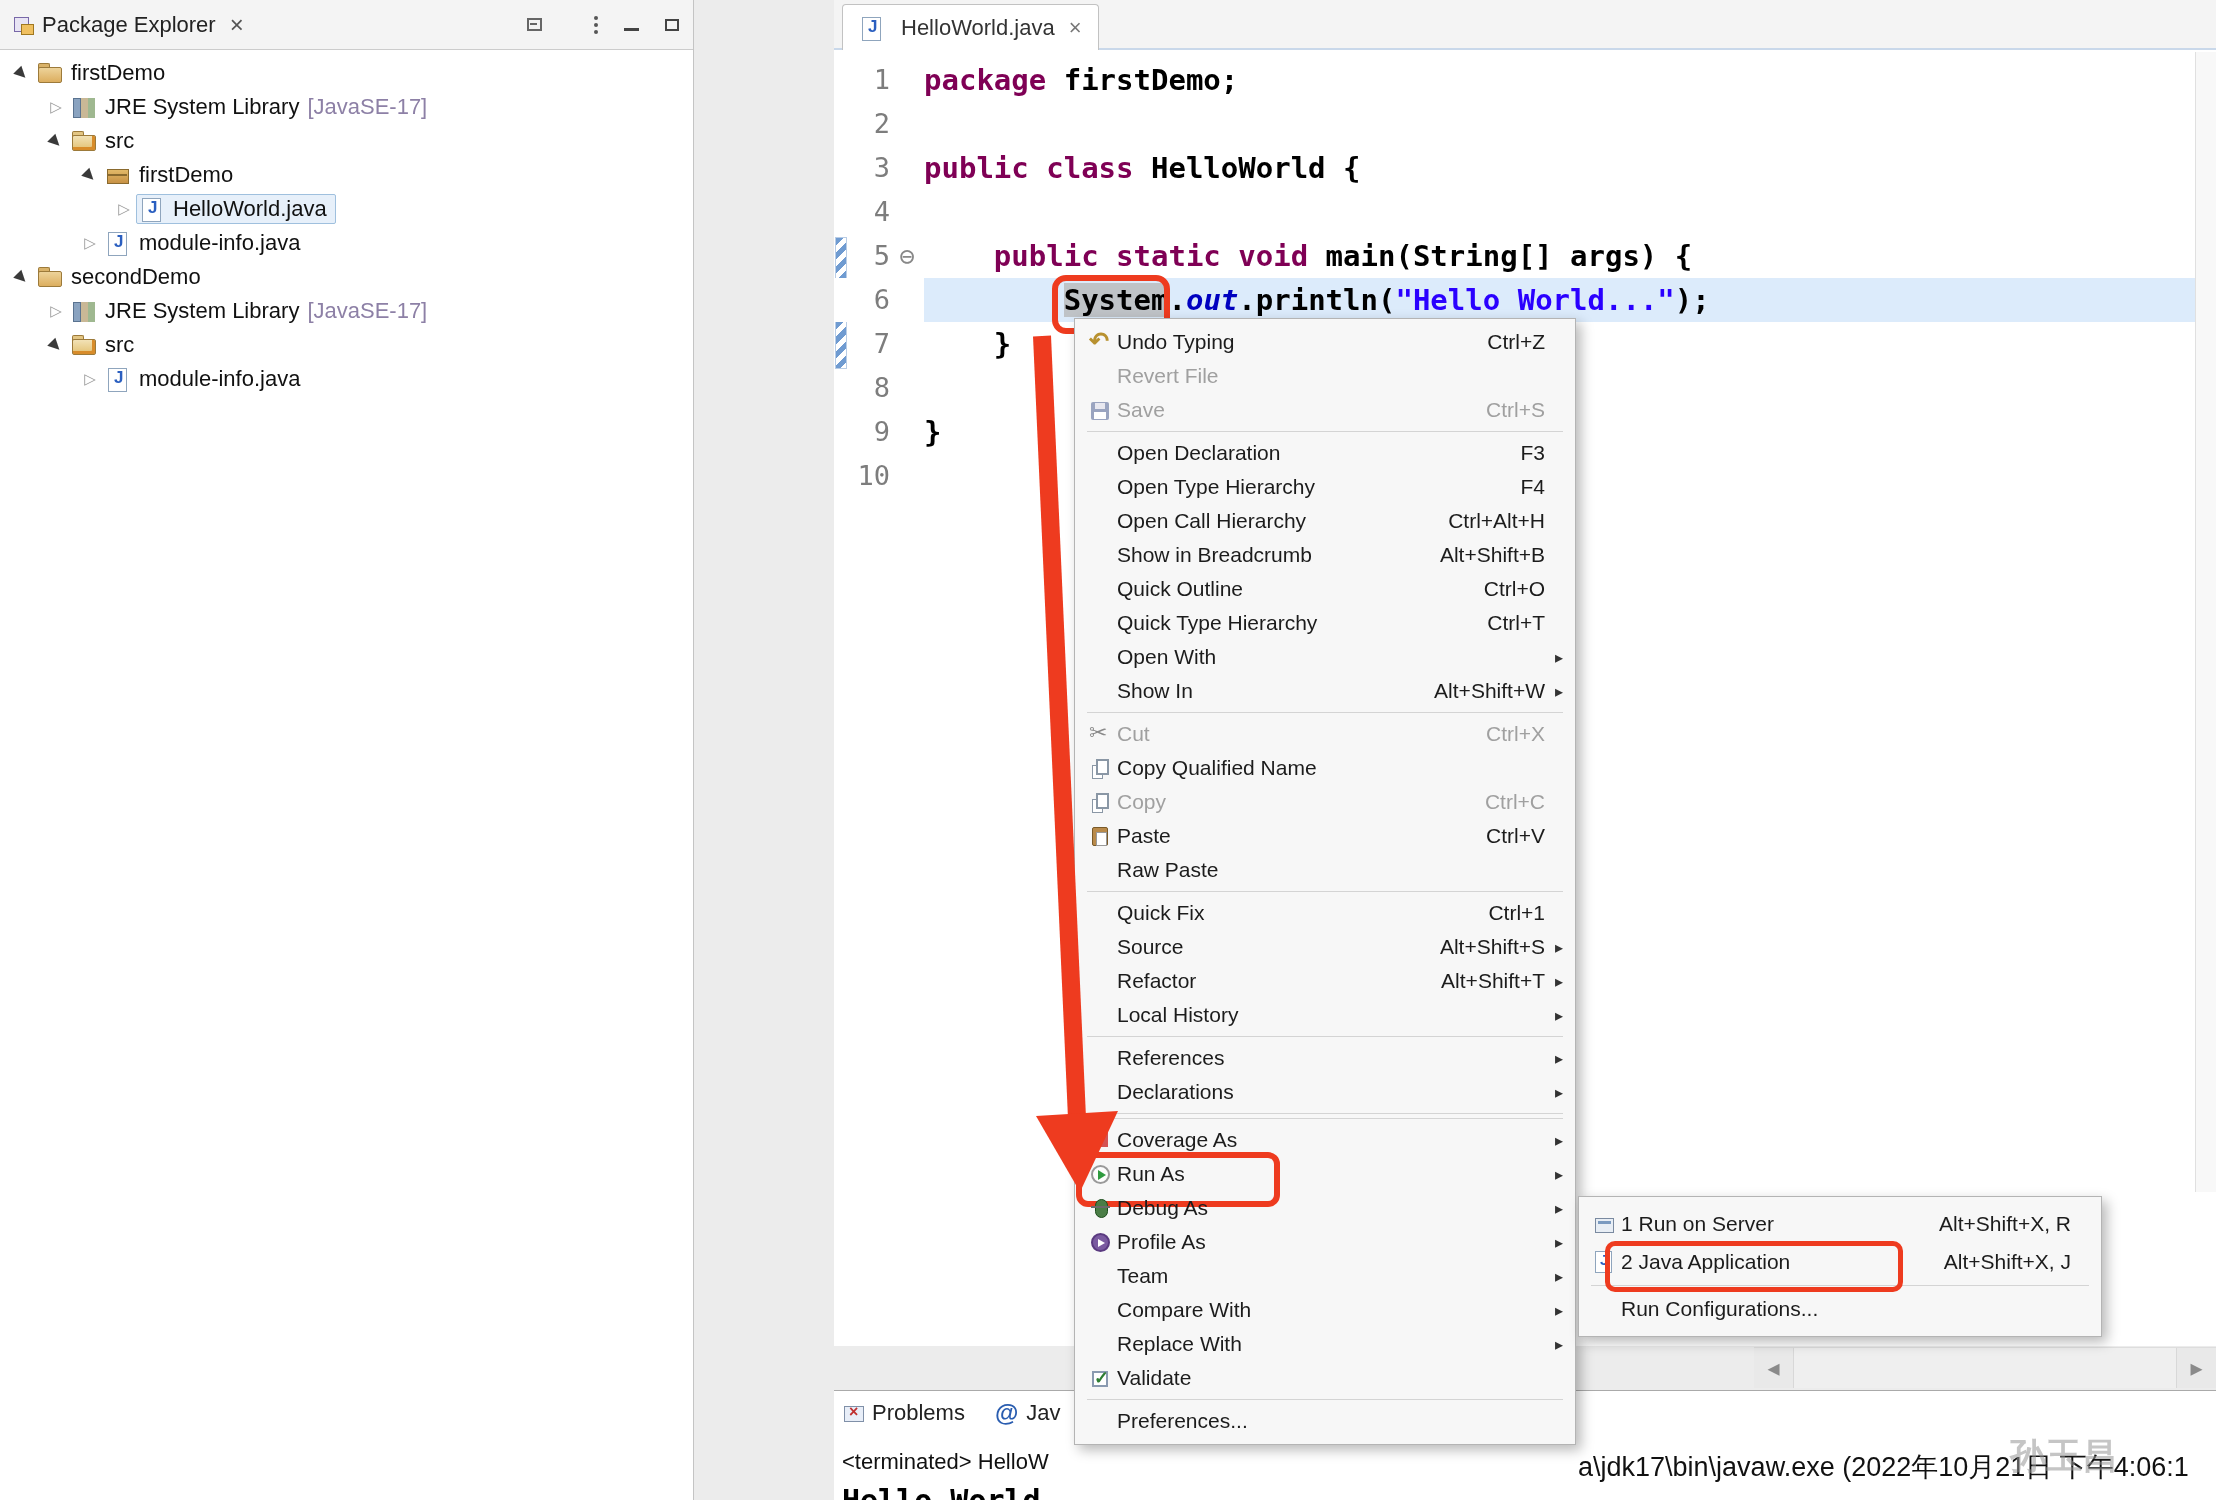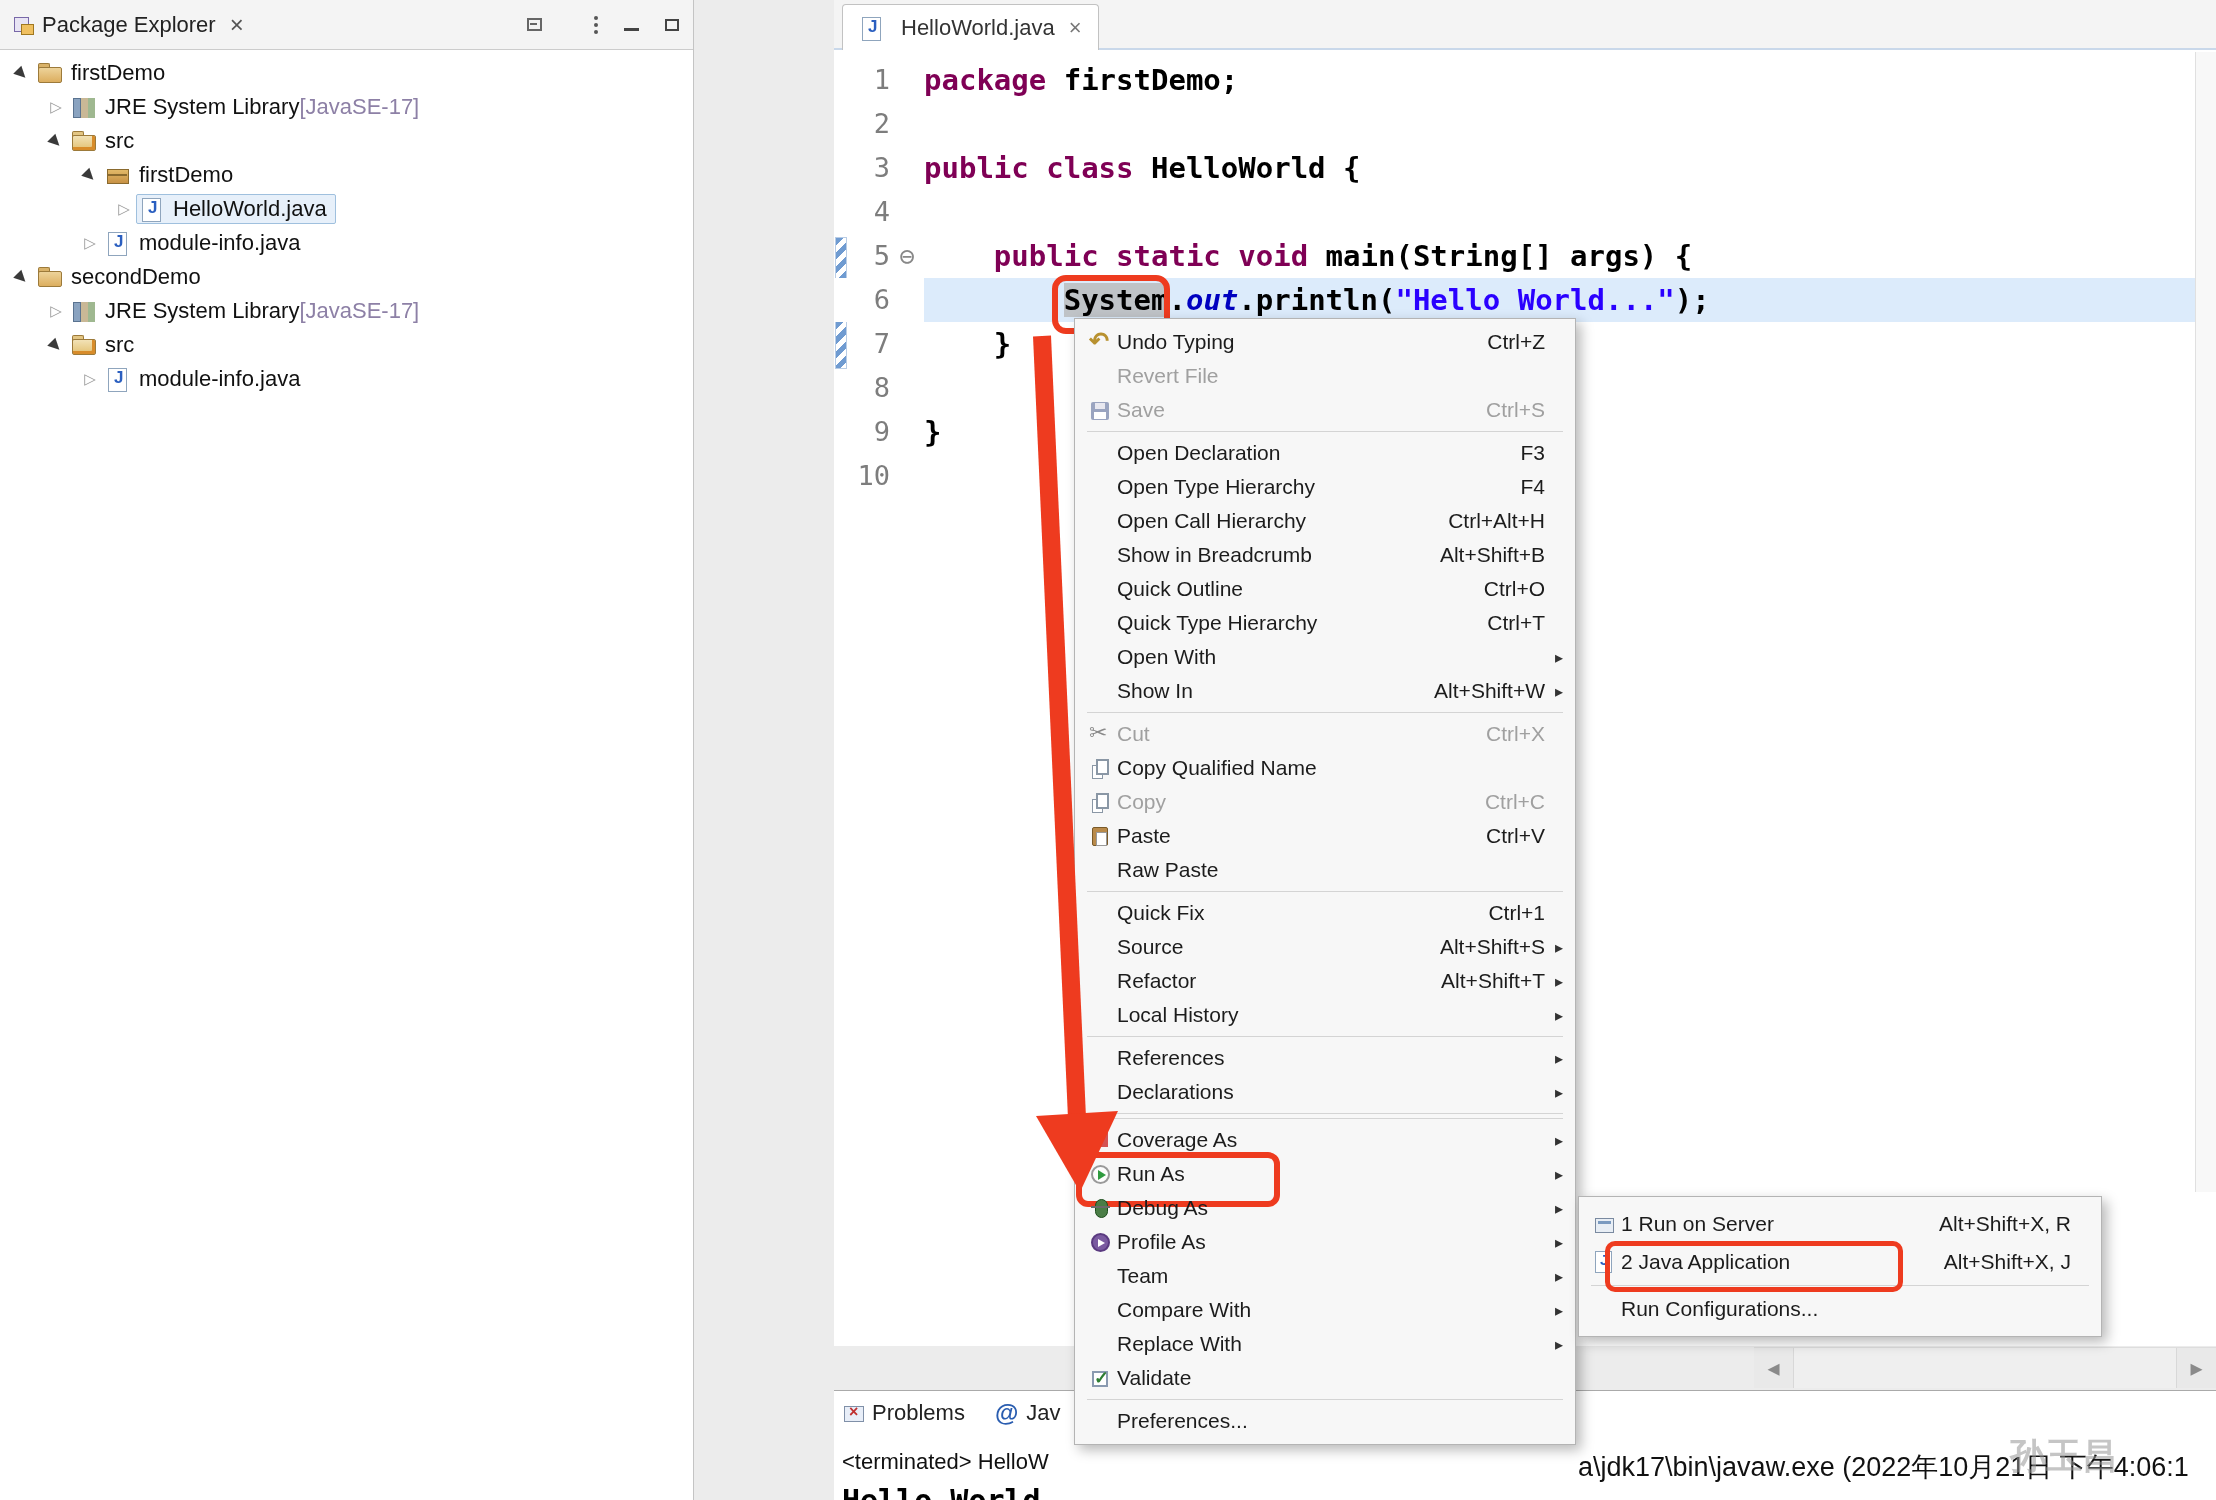--- a/index.html
+++ b/index.html
@@ -25,21 +25,21 @@
   .minimize-icon{width:15px; height:3px; background:#444; display:inline-block; margin-top:10px;}
   .maximize-icon{width:14px; height:12px; border:2px solid #444; display:inline-block;}
 
   #tree{padding-top:6px;}
   .trow{height:34px; display:flex; align-items:center; font-size:22px; color:#111; white-space:nowrap;}
   .exp{width:24px; flex:0 0 24px; text-align:center; color:#9a9a9a; font-size:15px; display:inline-block;}
   .exp.open{transform:rotate(45deg); color:#3a3a3a; transform-origin:50% 50%;}
   .tinner{display:flex; align-items:center; padding:1px 8px 1px 2px; border:1px solid transparent;}
   .trow.selected .tinner{background:#e7f0fa; border-color:#9fc0de; border-radius:2px;}
   .ticon{width:26px; height:24px; flex:0 0 26px; position:relative; display:inline-block; margin-right:8px;}
-  .tsuffix{color:#8d80a6; }
+  .tsuffix{color:#8d80a6; margin-left:8px;}
 
   .project-folder-icon::before{content:""; position:absolute; left:1px; top:2px; width:10px; height:5px; background:#d9b269; border:1px solid #9c7a3a; border-bottom:none; border-radius:2px 2px 0 0;}
   .project-folder-icon::after{content:""; position:absolute; left:1px; top:6px; width:22px; height:14px; background:linear-gradient(#edd39a,#dcae5f); border:1px solid #9c7a3a; border-radius:2px;}
   .library-icon::before{content:""; position:absolute; left:2px; top:3px; width:6px; height:18px; background:#8aa3c0; border:1px solid #5a7390; box-shadow:7px 0 0 #c9b896,14px 0 0 #9fb890;}
   .source-folder-icon::before{content:""; position:absolute; left:1px; top:2px; width:10px; height:5px; background:#e3c684; border:1px solid #9c7a3a; border-bottom:none; border-radius:2px 2px 0 0;}
   .source-folder-icon::after{content:""; position:absolute; left:1px; top:6px; width:22px; height:14px; background:linear-gradient(#f2e2b6,#e2c071); border:1px solid #9c7a3a; border-radius:2px; box-shadow:inset -3px -3px 0 #d88c2a;}
   .package-icon::before{content:""; position:absolute; left:2px; top:6px; width:20px; height:13px; background:linear-gradient(#e2b968,#c89245); border:1px solid #8a6a2e;}
   .package-icon::after{content:""; position:absolute; left:2px; top:11px; width:20px; height:2px; background:#8a6a2e;}
   .java-file-icon::before{content:""; position:absolute; left:3px; top:1px; width:17px; height:22px; background:#fff; border:1px solid #8fa5bd;}
   .java-file-icon::after{content:"J"; position:absolute; left:9px; top:1px; font-size:17px; font-weight:bold; color:#2b5fc0;}

